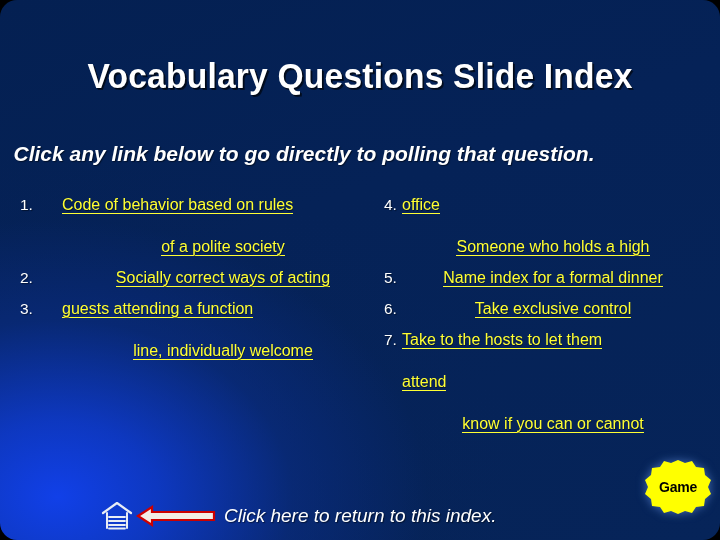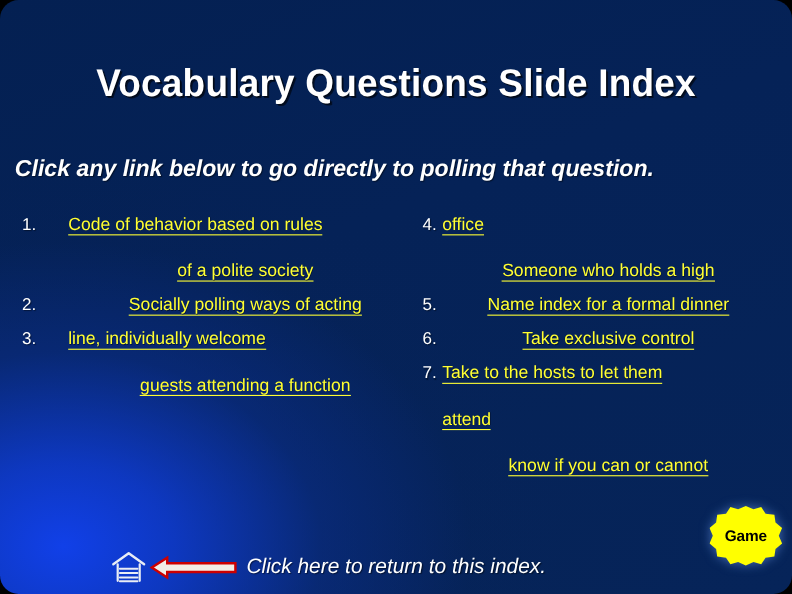--- a/index.html
+++ b/index.html
@@ -158,28 +158,28 @@
       <div class="item">
         <div class="num">1.</div>
         <a class="link" href="#">
           <div class="line"><span>Code of behavior based on rules</span></div>
           <div class="line"><span>of a polite society</span></div>
         </a>
       </div>
       <div class="item">
         <div class="num">2.</div>
         <a class="link" href="#">
-          <div class="line"><span>Socially polling ways of acting</span></div>
+          <div class="line"><span>Socially correct ways of acting</span></div>
         </a>
       </div>
       <div class="item">
         <div class="num">3.</div>
         <a class="link" href="#">
+          <div class="line"><span>guests attending a function</span></div>
           <div class="line"><span>line, individually welcome</span></div>
-          <div class="line"><span>guests attending a function</span></div>
         </a>
       </div>
     </div>
   <div class="col col-right" id="right-col">
       <div class="item">
         <div class="num">4.</div>
         <a class="link" href="#">
           <div class="line"><span>office</span></div>
           <div class="line"><span>Someone who holds a high</span></div>
         </a>

